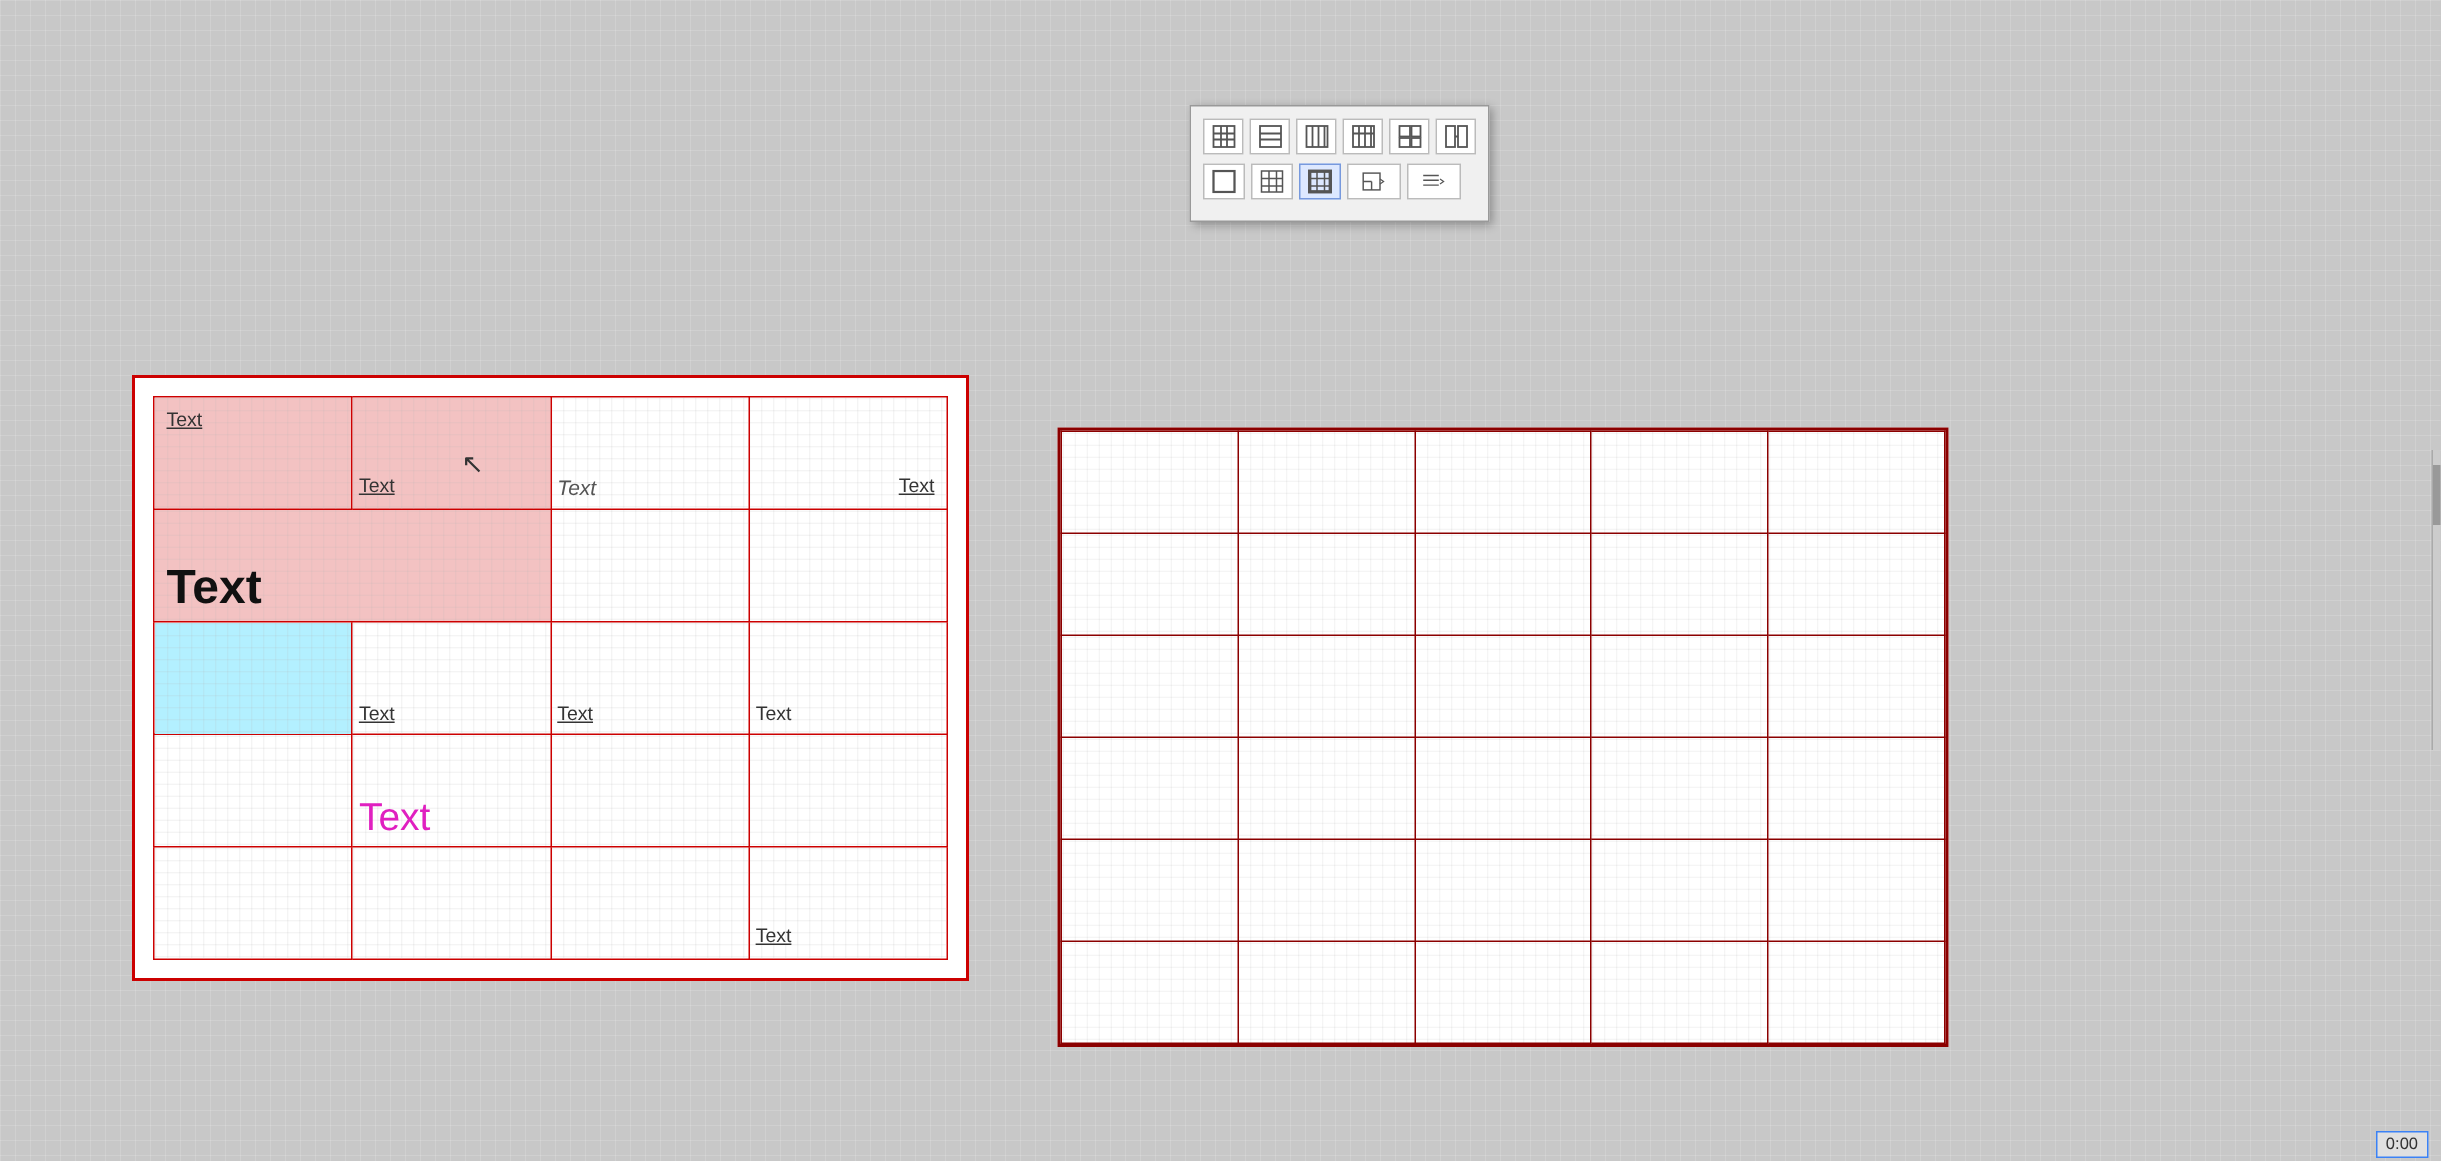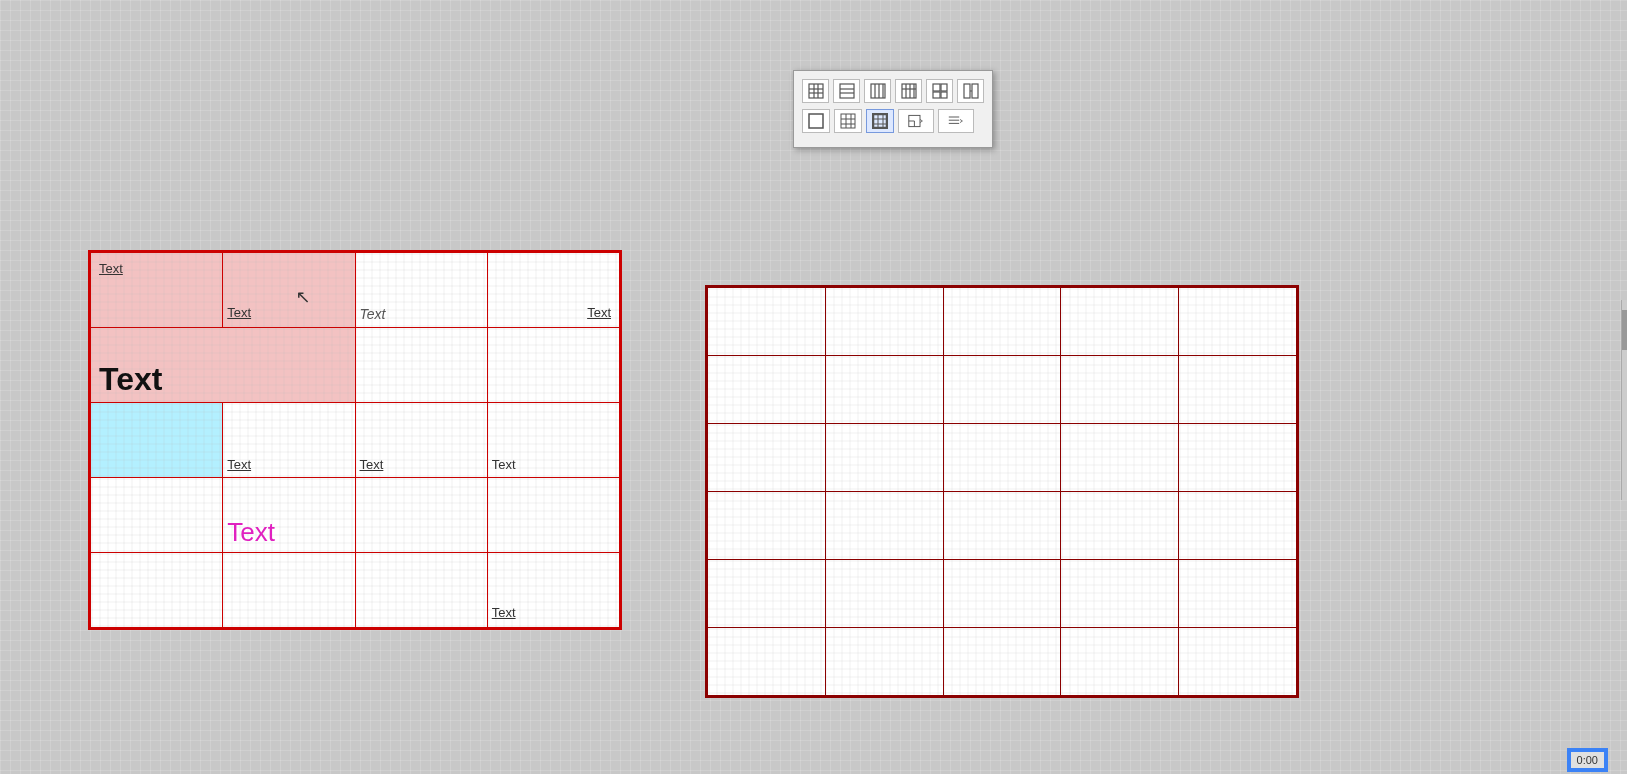--- a/index.html
+++ b/index.html
@@ -78,21 +78,21 @@
       height: 16px;
     }
 
     
     .left-table-container {
       position: absolute;
       top: 250px;
       left: 88px;
       background: white;
       border: 2px solid #c00;
-      padding: 0;
+      padding: 12px;
     }
     .left-table {
       border-collapse: collapse;
       width: 530px;
     }
     .left-table td {
       border: 1px solid #c00;
       width: 130px;
       height: 75px;
       vertical-align: bottom;
@@ -148,26 +148,26 @@
       background-image:
         linear-gradient(rgba(180,180,180,0.18) 1px, transparent 1px),
         linear-gradient(90deg, rgba(180,180,180,0.18) 1px, transparent 1px);
       background-size: 8px 8px;
     }
 
     
     .clock {
       position: absolute;
       bottom: 2px;
-      right: 19px;
+      right: 8px;
       font-size: 11px;
       color: #333;
       background: #e0e0e0;
       padding: 2px 6px;
-      border: 4px solid #3b82f6;
+      border: 1px solid #3b82f6;
     }
 
     
     .right-scrollbar {
       position: absolute;
       right: 0;
       top: 300px;
       width: 6px;
       height: 200px;
       background: #ccc;

